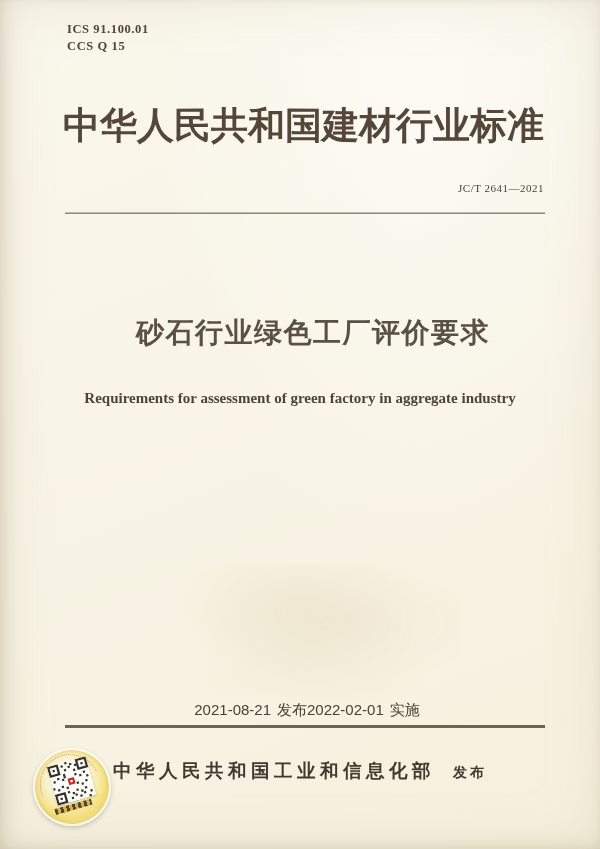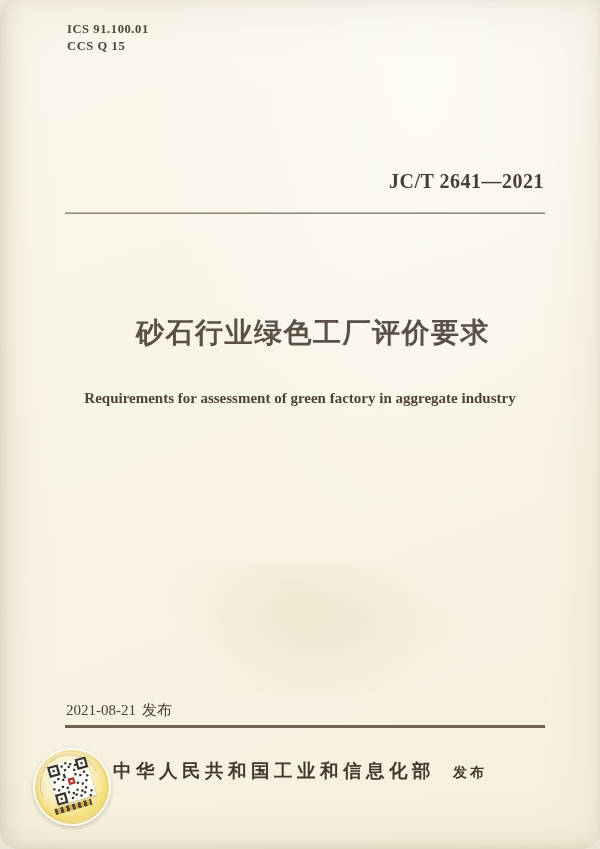--- a/index.html
+++ b/index.html
@@ -7,21 +7,20 @@
     position: relative;
     width: 600px;
     height: 849px;
     margin: 0;
     overflow: hidden;
     background:
       radial-gradient(ellipse at 70% 8%, rgba(255,255,252,.55), transparent 45%),
       linear-gradient(160deg, #faf7ec 0%, #f8f4e6 45%, #f6f0dd 100%);
     font-family: "Liberation Serif", serif;
     color: #4c4033;
-    border-radius: 19px;
   }
   .vignette {
     position: absolute; inset: 0; pointer-events: none;
     box-shadow:
       inset 0 0 60px rgba(170,155,120,.16),
       inset 14px 0 20px -12px rgba(150,135,100,.30),
       inset -8px 0 16px -12px rgba(150,135,100,.18),
       inset 0 -12px 18px -12px rgba(150,135,100,.22),
       inset 0 6px 12px -10px rgba(200,190,160,.25);
   }
@@ -34,22 +33,22 @@
     position: absolute; top: 24px; right: 84px;
     font-size: 70px; font-weight: bold; line-height: 1;
     letter-spacing: 3px; color: #5a4d42;
   }
   .standard-type {
     position: absolute; left: 63px; top: 101px;
     font-size: 37px; font-weight: bold; white-space: nowrap;
     letter-spacing: 0; color: #544639;
   }
   .standard-number {
-    position: absolute; right: 56px; top: 170px;
-    font-size: 20px; font-weight: bold; letter-spacing: .5px;
+    position: absolute; right: 56px; top: 182px;
+    font-size: 11px; font-weight: normal; letter-spacing: .5px;
     color: #4a3e33;
   }
   .rule { position: absolute; left: 65px; right: 55px; }
   .rule-top { top: 212px; height: 2px; background: linear-gradient(#a399886b, #7d7260); }
   .rule-bottom { top: 725px; height: 2.5px; background: #6f6454; }
   .title-cn {
     position: absolute; left: 0; width: 100%; top: 314px;
     text-align: center;
     font-family: "Liberation Sans", sans-serif;
     font-size: 28px; font-weight: 600; letter-spacing: 1.5px;
@@ -64,22 +63,22 @@
   .watermark {
     position: absolute; left: 160px; top: 565px; width: 300px; height: 130px;
     pointer-events: none; filter: blur(3px); opacity: .55;
     background:
       radial-gradient(ellipse at 45% 25%, rgba(205,185,120,.22), transparent 55%),
       radial-gradient(ellipse at 60% 45%, rgba(200,150,130,.14), transparent 60%),
       radial-gradient(ellipse at 50% 75%, rgba(190,200,140,.15), transparent 55%);
   }
   .date-row {
     position: absolute; left: 66px; right: 52px; top: 701px;
-    display: flex; justify-content: flex-start;
-    font-family: Liberation Serif, serif;
+    display: flex; justify-content: center;
+    font-family: Liberation Sans, sans-serif;
     font-size: 15px; font-weight: 500; color: #4a4136;
   }
   .date-label { margin-left: 6px; }
   .ministry-row {
     position: absolute; left: 0; width: 100%; top: 758px;
     text-align: center; white-space: nowrap;
   }
   .ministry {
     font-size: 18.5px; font-weight: bold; letter-spacing: 4.5px;
     color: #43382e;
@@ -119,34 +118,38 @@
 <body>
 
 <div id="page">
 
   <div class="ics-block">
     <div>ICS 91.100.01</div>
     <div>CCS Q 15</div>
   </div>
 
 
+  <div class="standard-type">中华人民共和国建材行业标准</div>
 
   <div class="standard-number">JC/T 2641—2021</div>
 
   <div class="rule rule-top"></div>
 
   <div class="title-cn">砂石行业绿色工厂评价要求</div>
 
   <div class="title-en">Requirements for assessment of green factory in aggregate industry</div>
 
   <div class="watermark"></div>
 
   <div class="date-row">
     <div>
       <span>2021-08-21</span><span class="date-label">发布</span>
+    </div>
+    <div>
+      <span>2022-02-01</span><span class="date-label">实施</span>
     </div>
   </div>
 
   <div class="rule rule-bottom"></div>
 
   <div class="ministry-row">
     <span class="ministry">中华人民共和国工业和信息化部</span><span class="publish">发布</span>
   </div>
 
   <div class="stamp">

